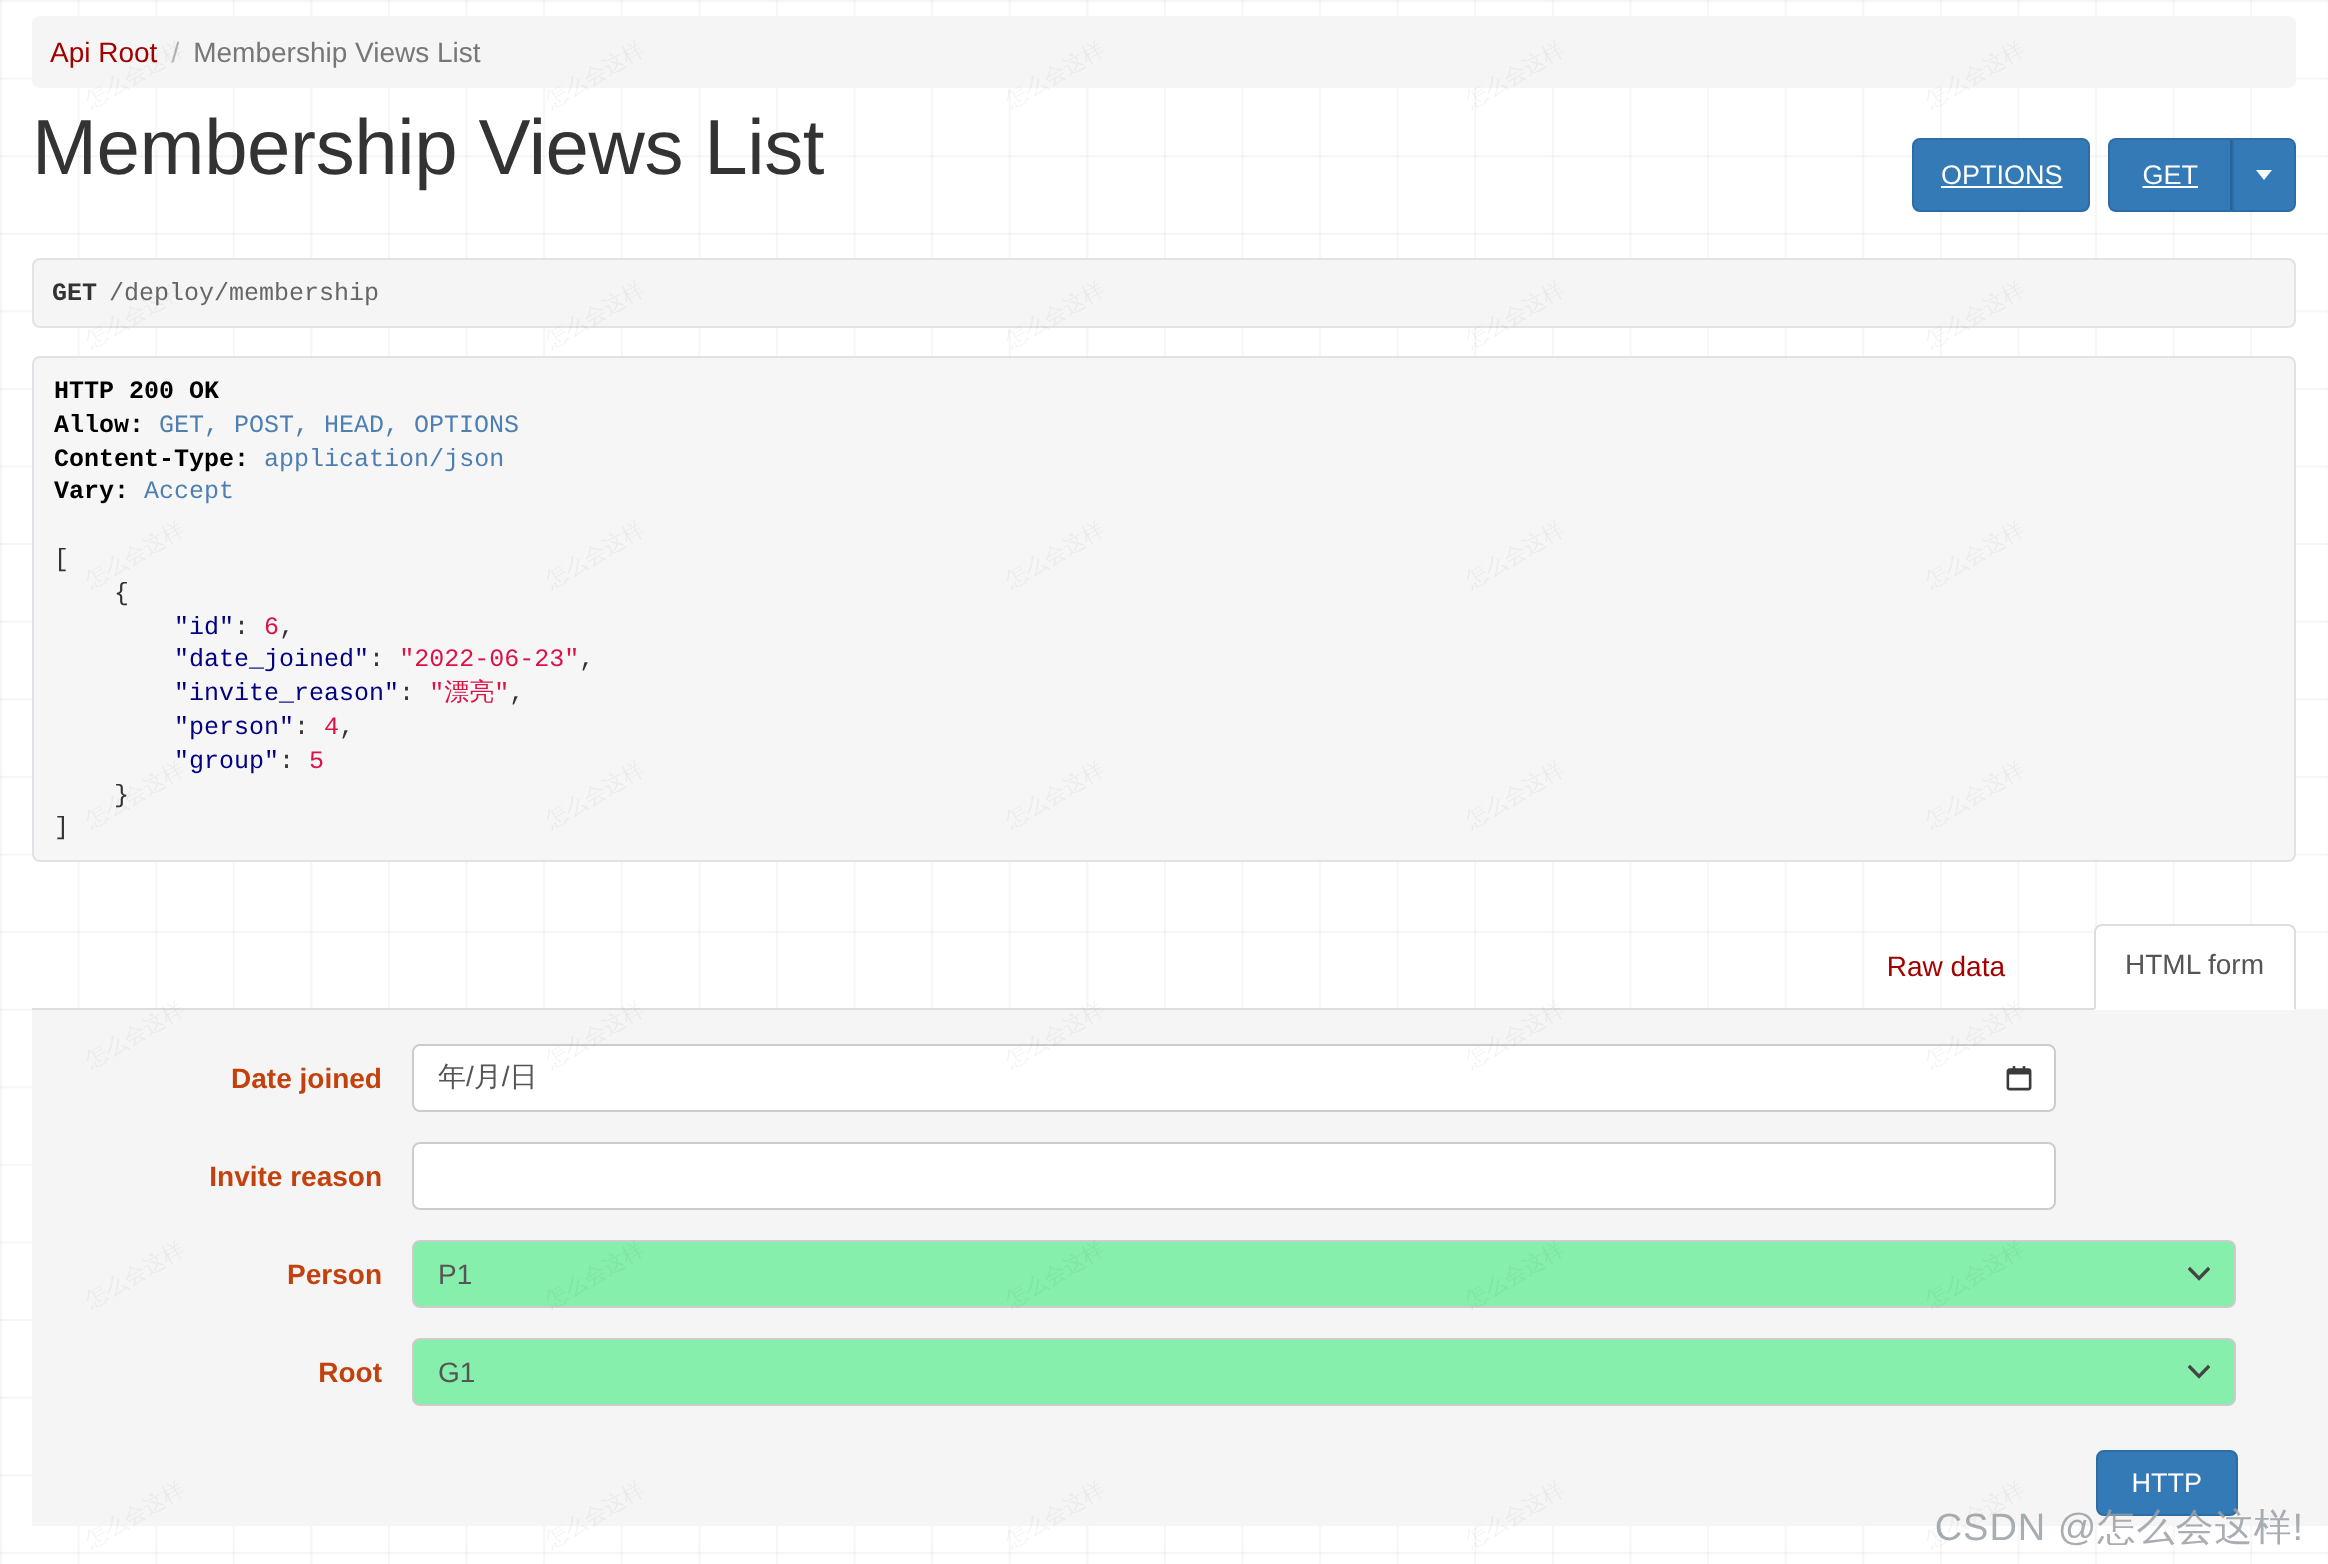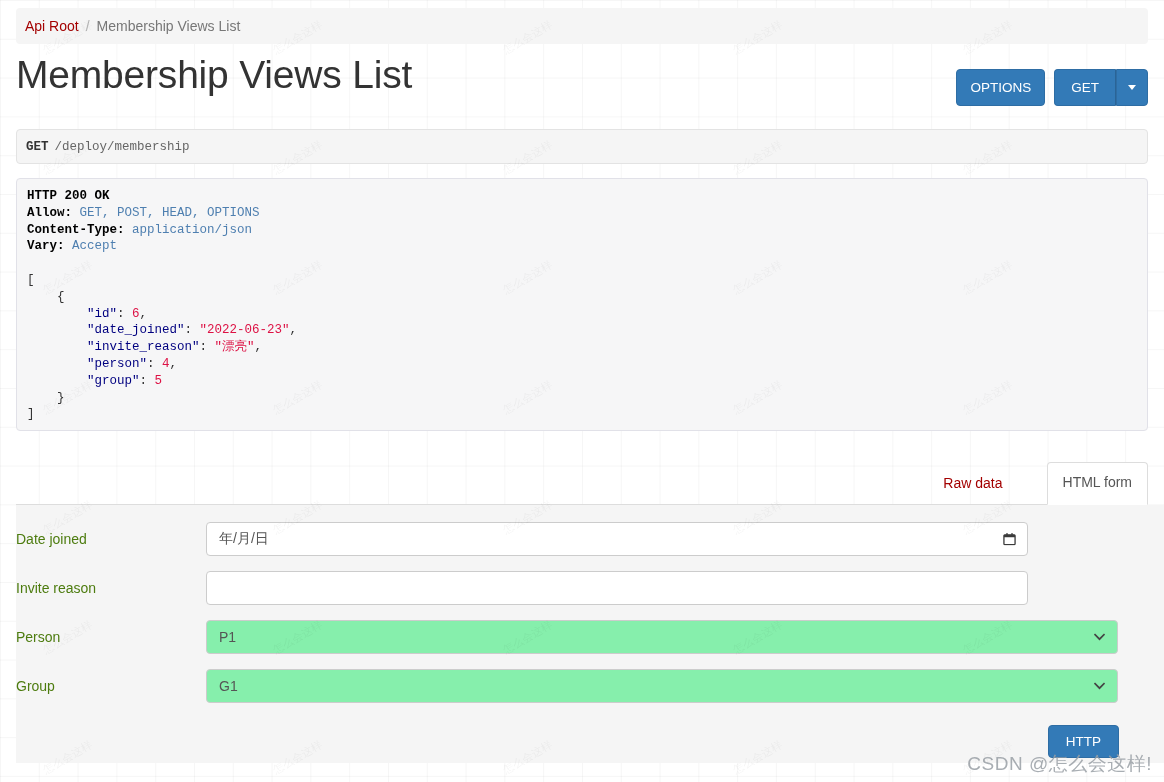--- a/index.html
+++ b/index.html
@@ -80,20 +80,21 @@
     background: #337ab7;
     border: 1px solid #2e6da4;
     color: #ffffff;
     font-size: 13.5px;
     font-family: "Liberation Sans", sans-serif;
     padding: 8px 13px;
     border-radius: 4px;
     cursor: pointer;
     line-height: 1.42;
     text-transform: none;
+    text-decoration: underline;
   }
   .btn-options { margin-right: 9px; }
   .btn-group { display: flex; }
   .btn-group .btn-get {
     border-top-right-radius: 0;
     border-bottom-right-radius: 0;
     border-right: 1px solid #2a6496;
     padding-left: 16px;
     padding-right: 16px;
   }
@@ -203,24 +204,25 @@
     padding-top: 17px;
   }
   .form-row {
     display: flex;
     align-items: center;
     margin-bottom: 15px;
     height: 34px;
   }
   .form-label {
     width: 190px;
+    text-align: right;
     padding-right: 15px;
-    font-weight: normal;
-    font-size: 14px;
-    color: #4d7c0f;
+    font-weight: bold;
+    font-size: 14px;
+    color: #c2410c;
     box-sizing: border-box;
   }
   .field-wrap { position: relative; }
   .control {
     height: 34px;
     box-sizing: border-box;
     border: 1px solid #cccccc;
     border-radius: 4px;
     background: #ffffff;
     font-family: "Liberation Sans", sans-serif;
@@ -373,21 +375,21 @@
       <select class="control select-ctl">
         <option>P1</option>
       </select>
       <svg class="sel-chevron" viewBox="0 0 11 8">
         <path d="M1 1.6 L5.5 6.2 L10 1.6" fill="none" stroke="#444" stroke-width="1.7" stroke-linecap="square"></path>
       </svg>
     </div>
   </div>
 
   <div class="form-row">
-    <div class="form-label">Group</div>
+    <div class="form-label">Root</div>
     <div class="field-wrap">
       <select class="control select-ctl">
         <option>G1</option>
       </select>
       <svg class="sel-chevron" viewBox="0 0 11 8">
         <path d="M1 1.6 L5.5 6.2 L10 1.6" fill="none" stroke="#444" stroke-width="1.7" stroke-linecap="square"></path>
       </svg>
     </div>
   </div>
 

